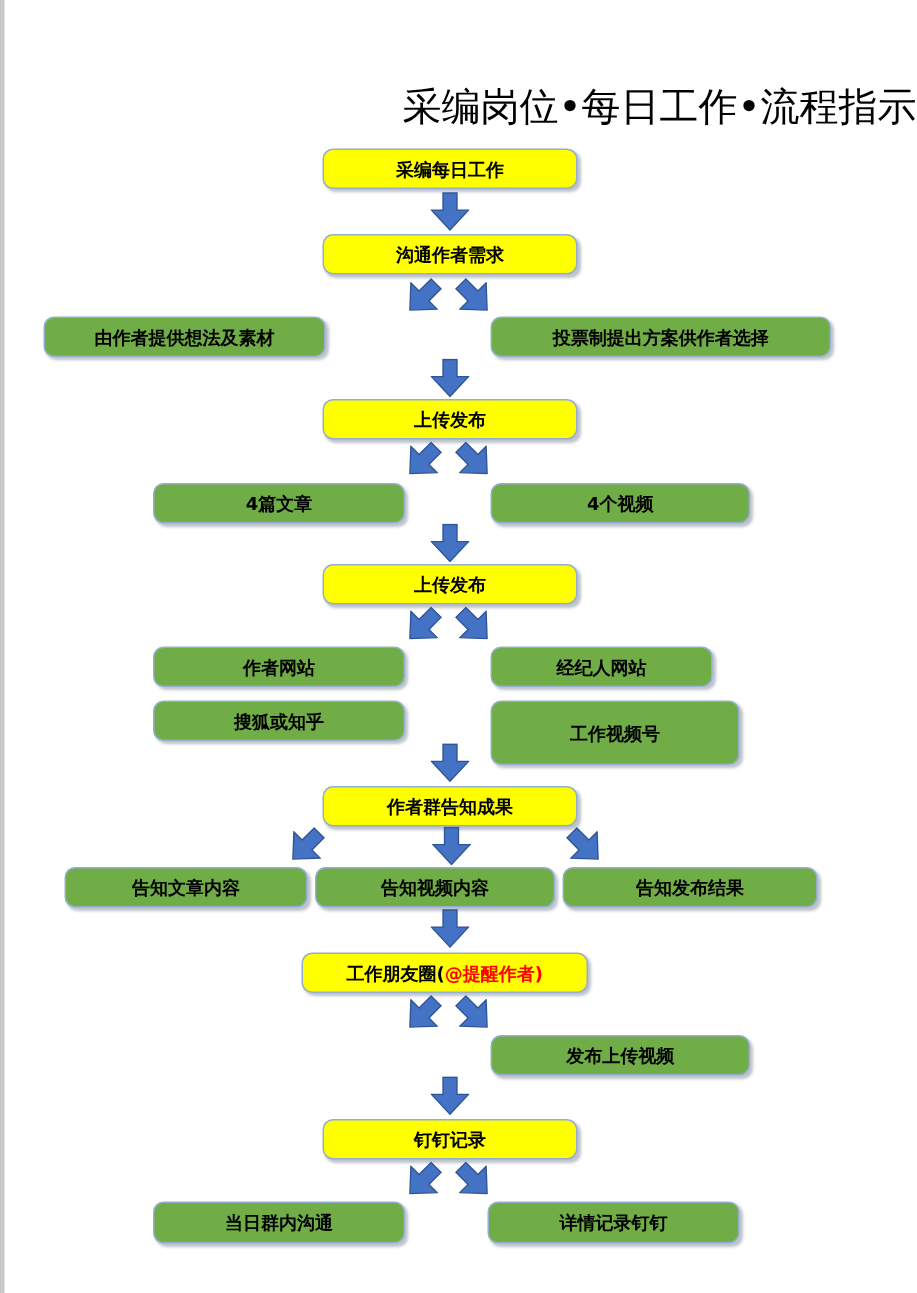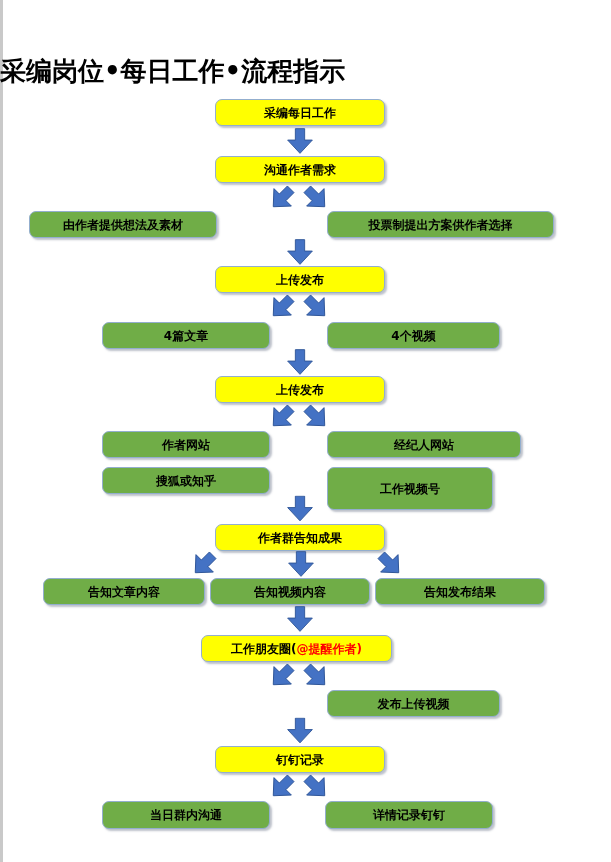--- a/index.html
+++ b/index.html
@@ -11,21 +11,21 @@
   #page {
     position:relative; width:611px; height:862px;
     background:#ffffff; overflow:hidden;
   }
   .page-edge {
     position:absolute; left:0; top:0; width:3px; height:862px;
     background:var(--page-edge,#C9C9C9);
   }
   .title {
     position:absolute; top:54px; left:0; width:100%;
-    text-align:left; font-size:26px; font-weight:bold; color:#000;
+    text-align:right; font-size:26px; font-weight:normal; color:#000;
     white-space:nowrap;
   }
   .node {
     position:absolute; display:flex; align-items:center; justify-content:center;
     font-weight:bold; font-size:12px; line-height:1; color:#000;
     border-radius:7px;
     border:1.5px solid var(--box-border,#93AECE);
     box-shadow:2px 2px 2px rgba(110,120,140,0.45);
     white-space:nowrap;
   }
@@ -99,21 +99,21 @@
   <div class="node yellow" style="left:215px;top:376px;width:170px;height:27px">上传发布</div>
 
   <svg class="arrow rot-l" style="left:269px;top:404px" width="26" height="26" viewBox="0 0 28 28">
       <use href="#block-arrow"></use>
     </svg>
   <svg class="arrow rot-r" style="left:303px;top:404px" width="26" height="26" viewBox="0 0 28 28">
       <use href="#block-arrow"></use>
     </svg>
 
   <div class="node green" style="left:102px;top:431px;width:168px;height:27px">作者网站</div>
-  <div class="node green" style="left:327px;top:431px;width:194px;height:27px">经纪人网站</div>
+  <div class="node green" style="left:327px;top:431px;width:148px;height:27px">经纪人网站</div>
   <div class="node green" style="left:102px;top:467px;width:168px;height:27px">搜狐或知乎</div>
   <div class="node green" style="left:327px;top:467px;width:166px;height:43px">工作视频号</div>
 
   <svg class="arrow" style="left:287px;top:495px" width="26" height="27" viewBox="0 0 28 28">
       <use href="#block-arrow"></use>
     </svg>
 
   <div class="node yellow" style="left:215px;top:524px;width:170px;height:27px">作者群告知成果</div>
 
   <svg class="arrow rot-l" style="left:191px;top:551px" width="26" height="26" viewBox="0 0 28 28">

